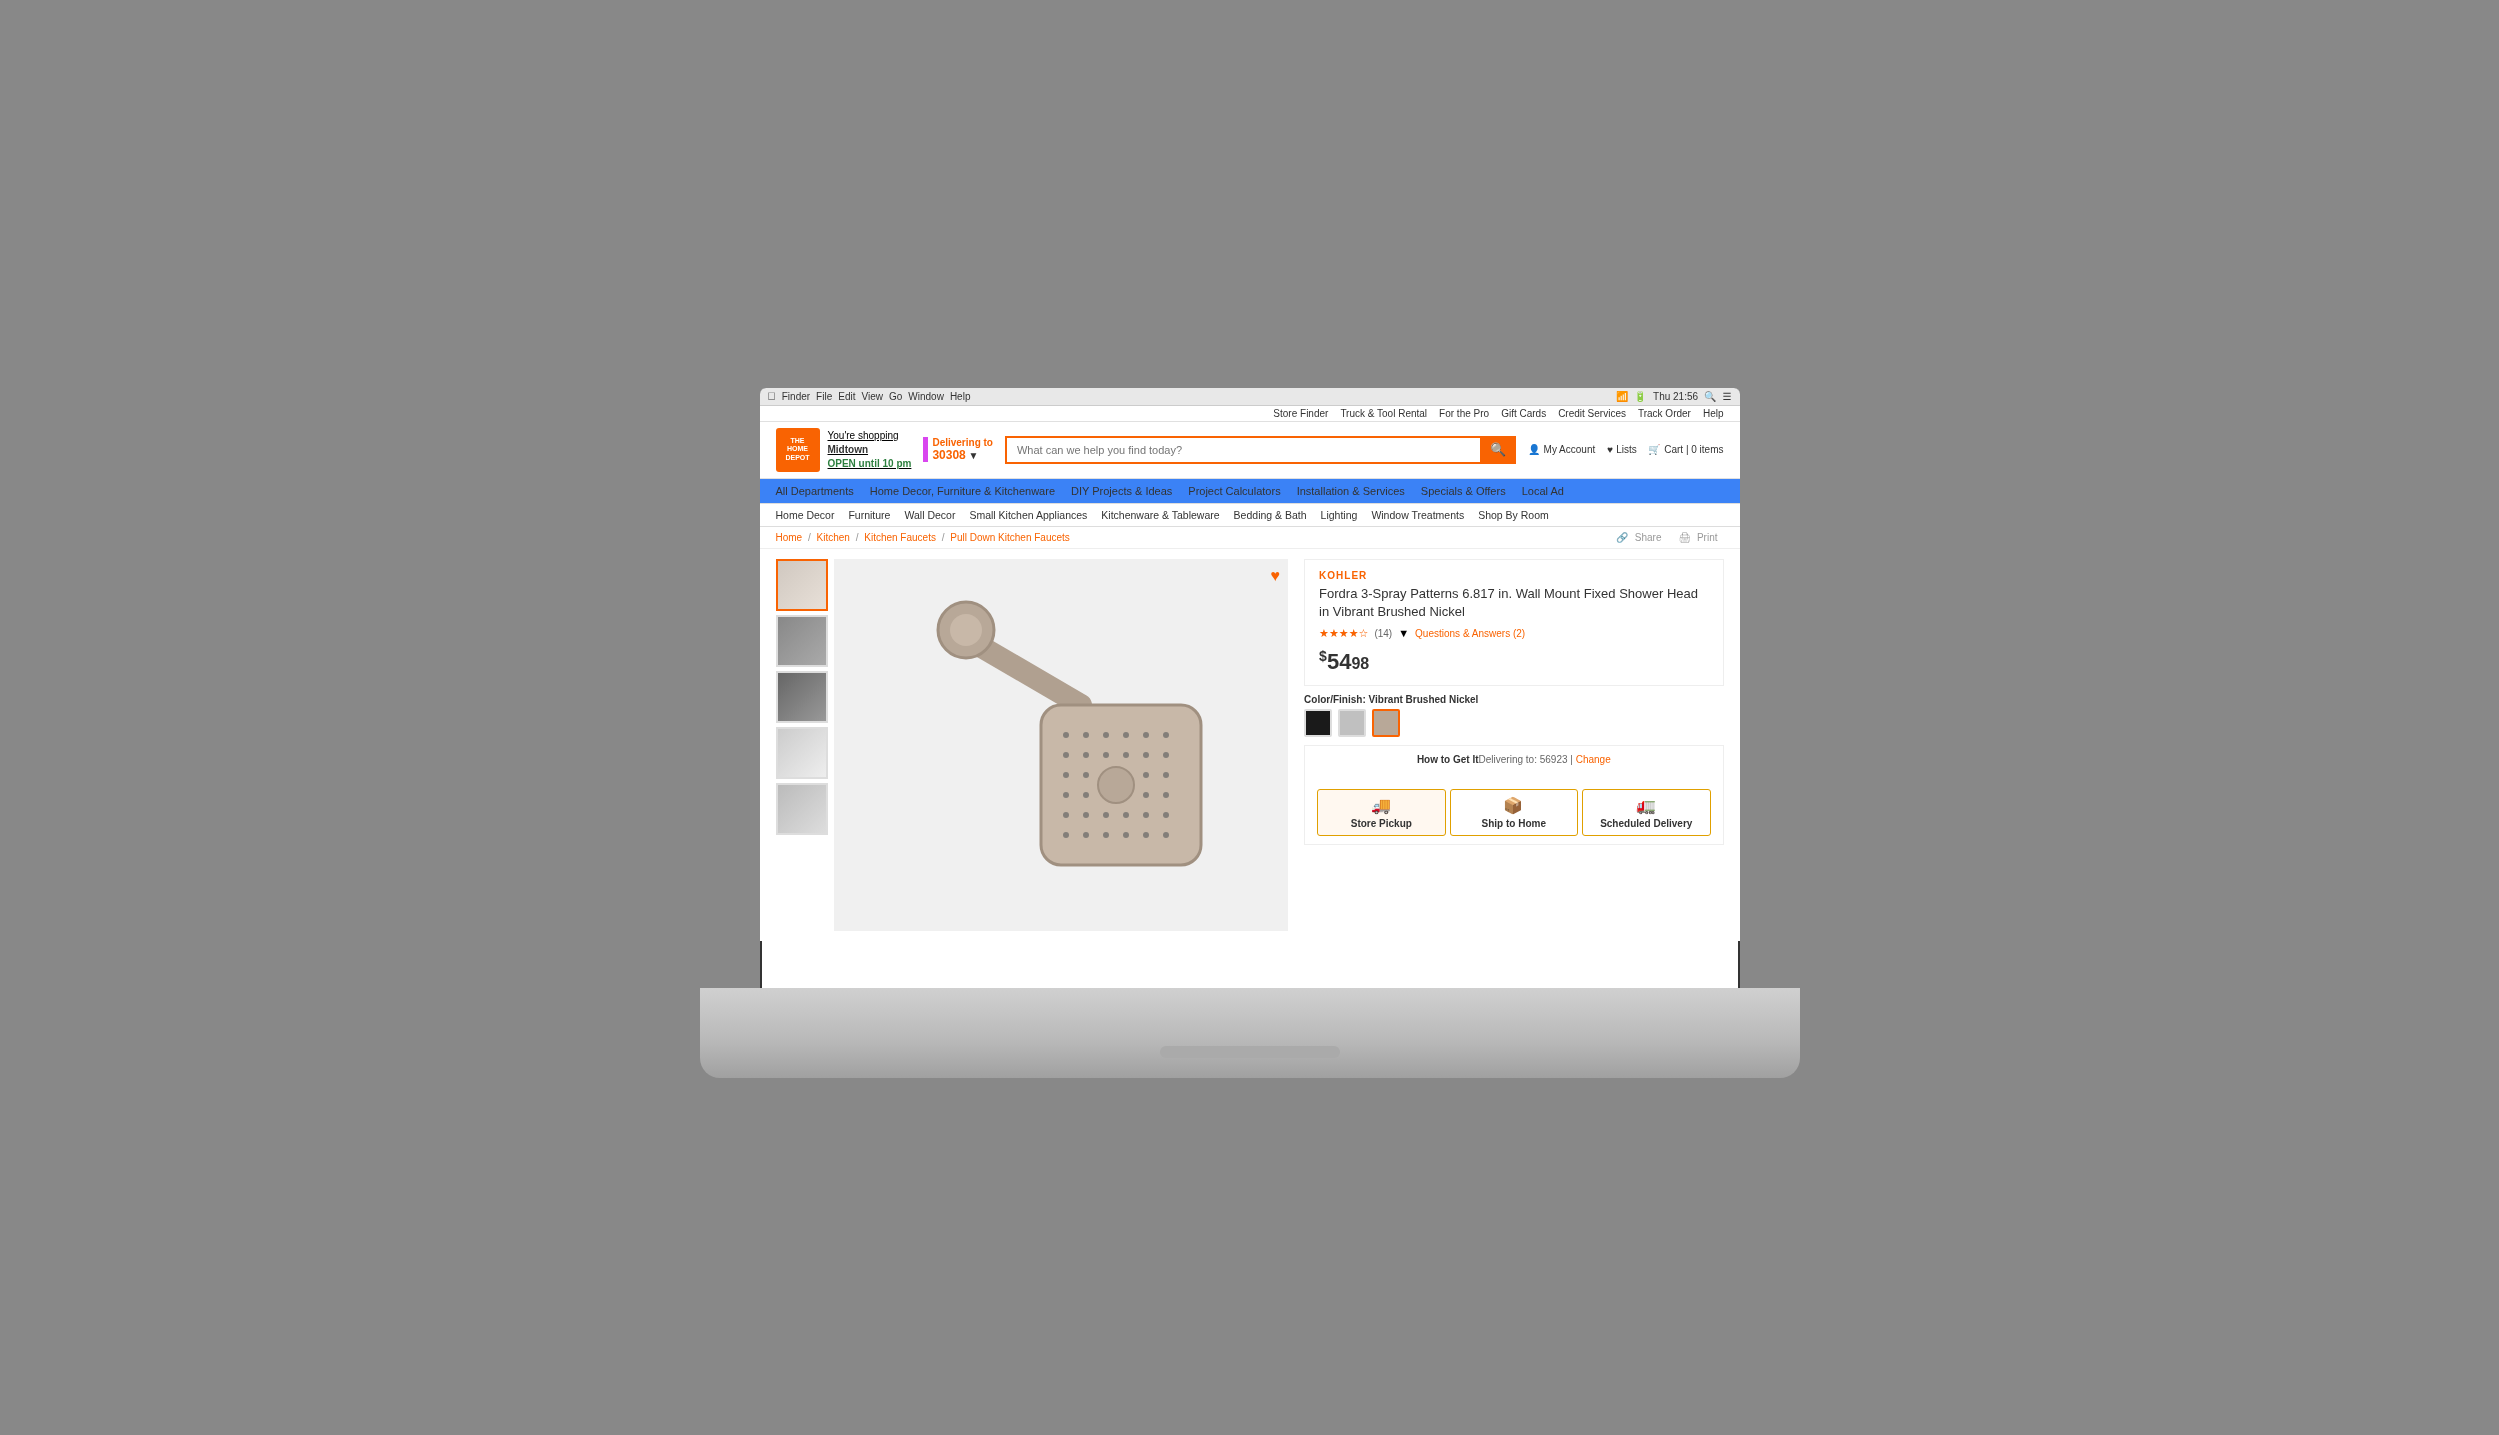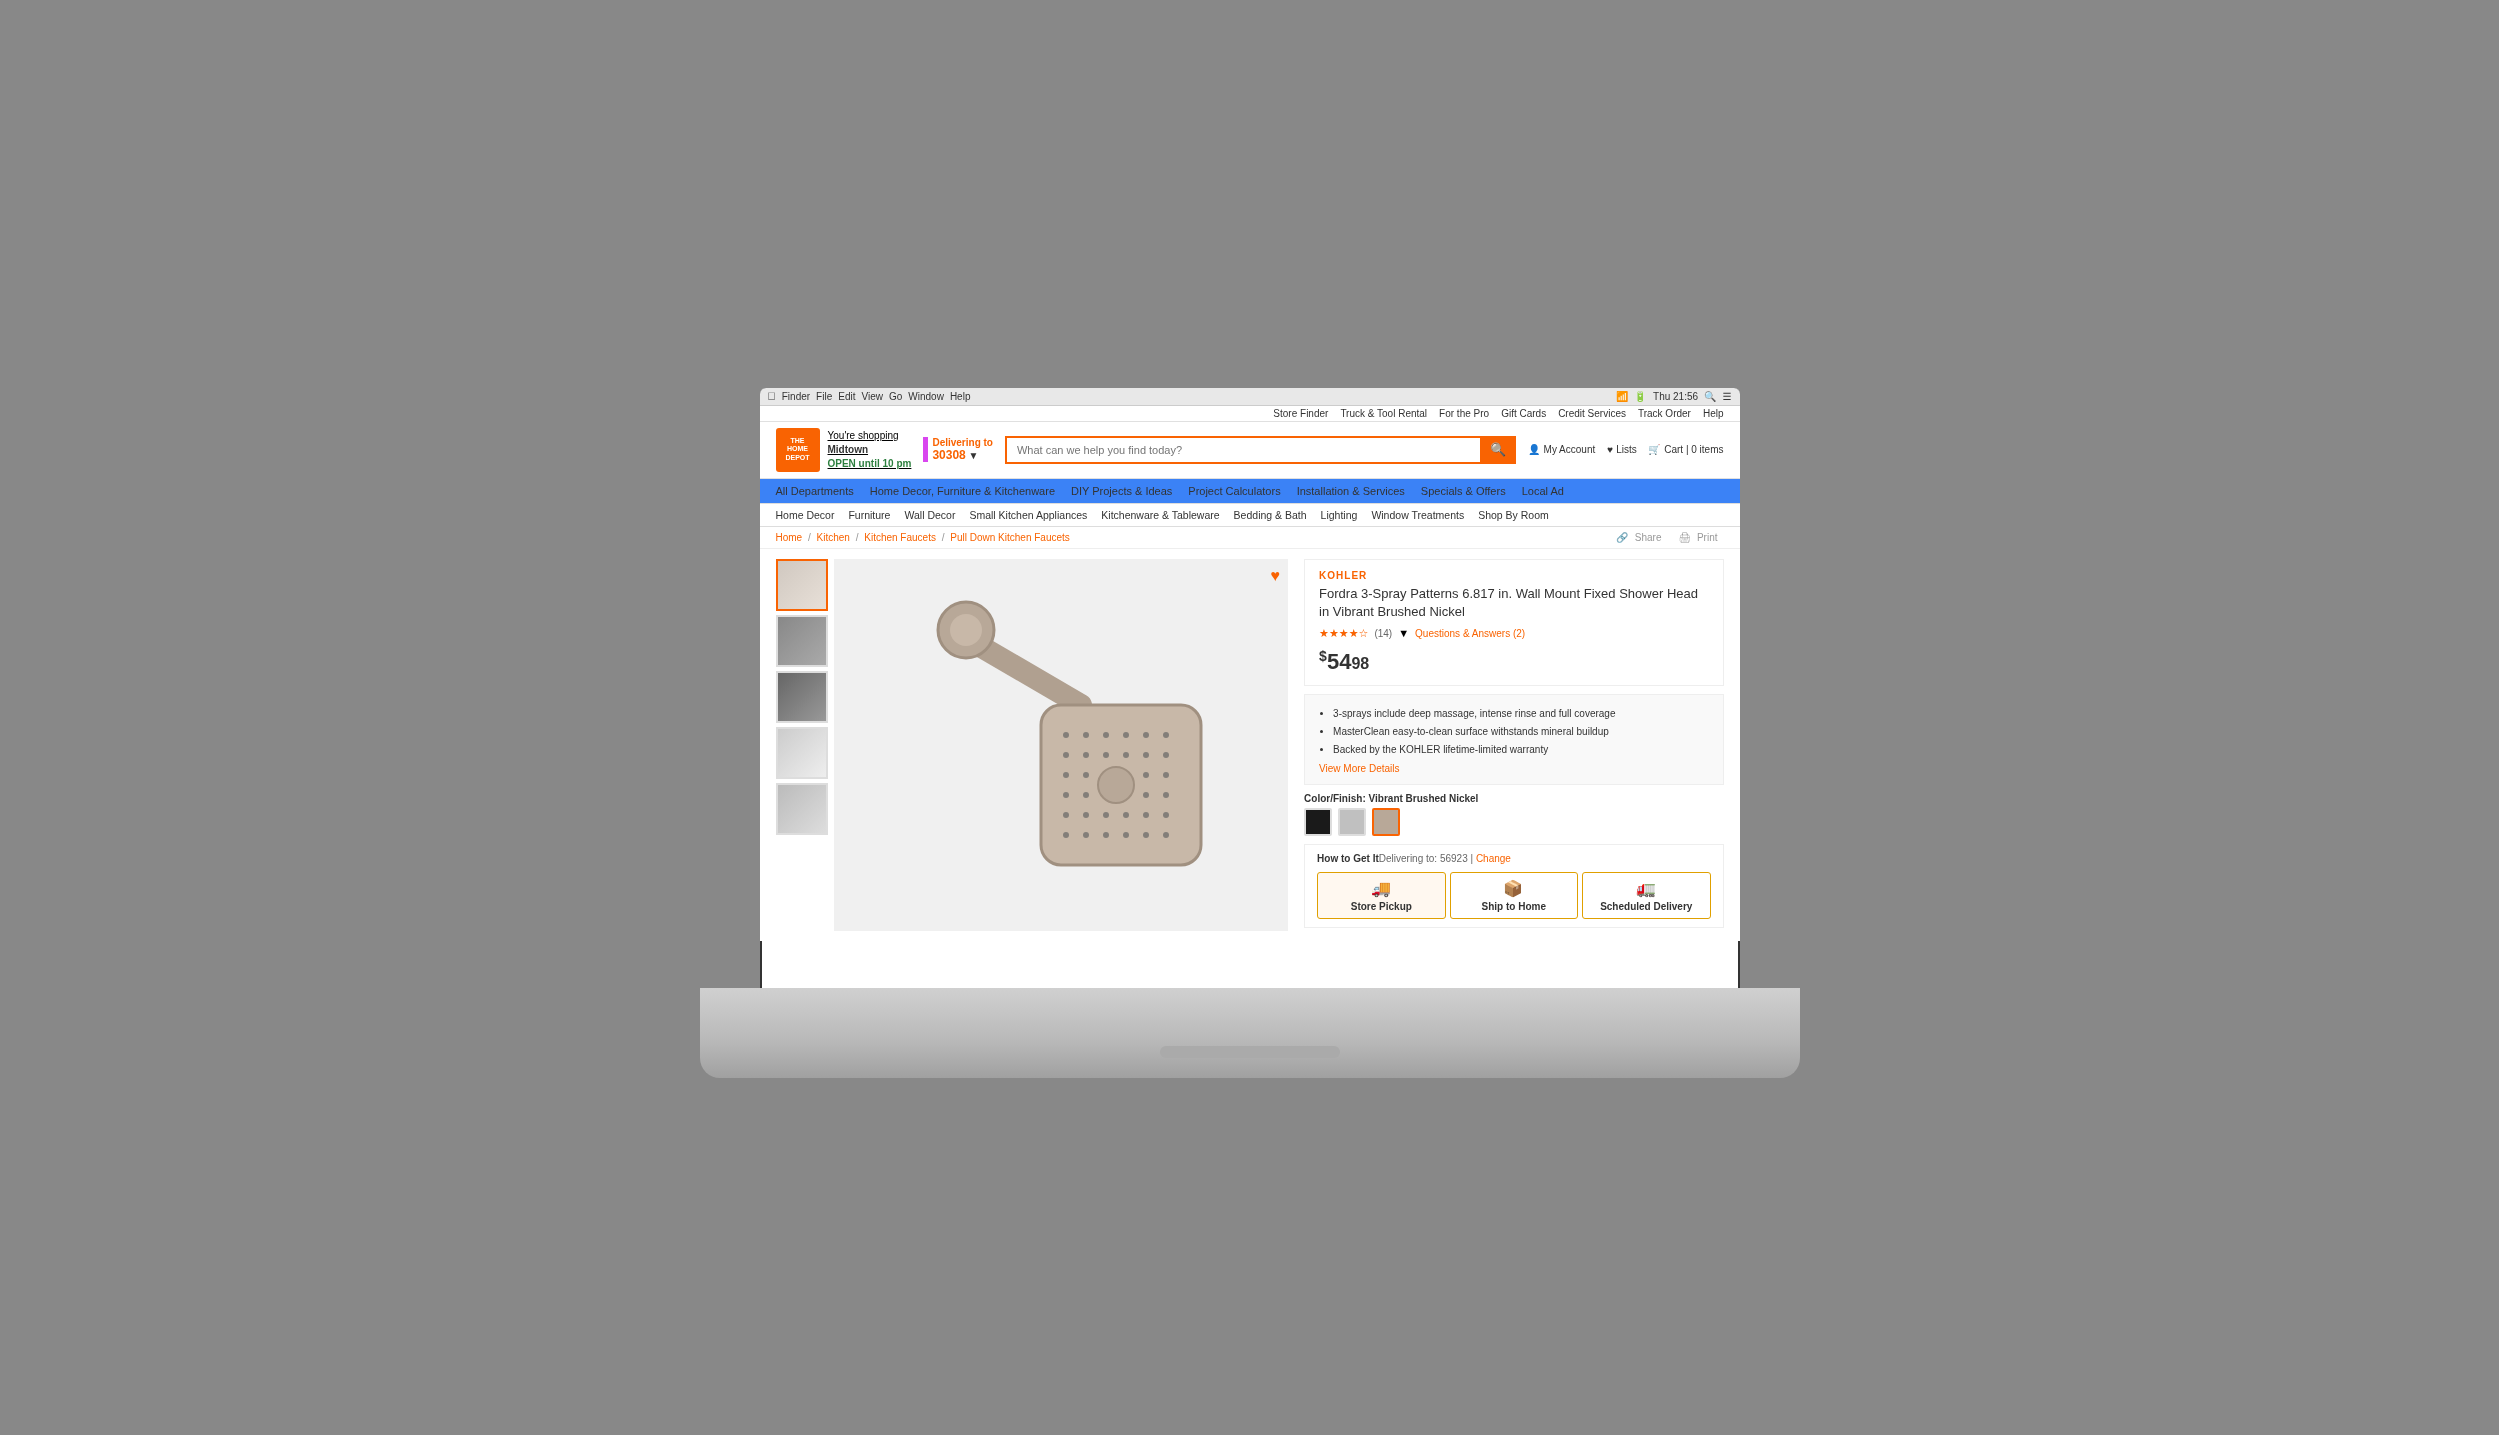--- a/index.html
+++ b/index.html
@@ -462,22 +462,22 @@
 
     .delivery-section {
       background: #fff;
       border: 1px solid #eee;
       padding: 8px 12px;
       font-size: 10px;
     }
 
     .delivery-header {
       display: flex;
-      justify-content: flex-start;
-      margin-bottom: 8px;
+      justify-content: center;
+      margin-bottom: 24px;
       align-items: center;
     }
 
     .delivery-title { font-weight: bold; color: #333; }
     .delivery-to { color: #666; }
     .change-link { color: #f96302; cursor: pointer; }
 
     .delivery-options {
       display: flex;
       gap: 4px;
@@ -701,28 +701,20 @@
               <span class="stars">★★★★☆</span>
               <span class="rating-count">(14)</span>
               <span>▼</span>
               <span class="qa-link">Questions &amp; Answers (2)</span>
             </div>
             <div class="price">
               <sup>$</sup><span>54</span><span class="cents">98</span>
             </div>
           </div>
 
-          <div class="bullet-list">
-            <ul>
-              <li>3-sprays include deep massage, intense rinse and full coverage</li>
-              <li>MasterClean easy-to-clean surface withstands mineral buildup</li>
-              <li>Backed by the KOHLER lifetime-limited warranty</li>
-            </ul>
-            <a class="view-more">View More Details</a>
-          </div>
 
 
           <div class="color-section">
             <div class="color-label">
               <span>Color/Finish:</span>
               <span>Vibrant Brushed Nickel</span>
             </div>
             <div class="color-swatches">
               <div class="color-swatch swatch-black"></div>
               <div class="color-swatch swatch-silver"></div>

